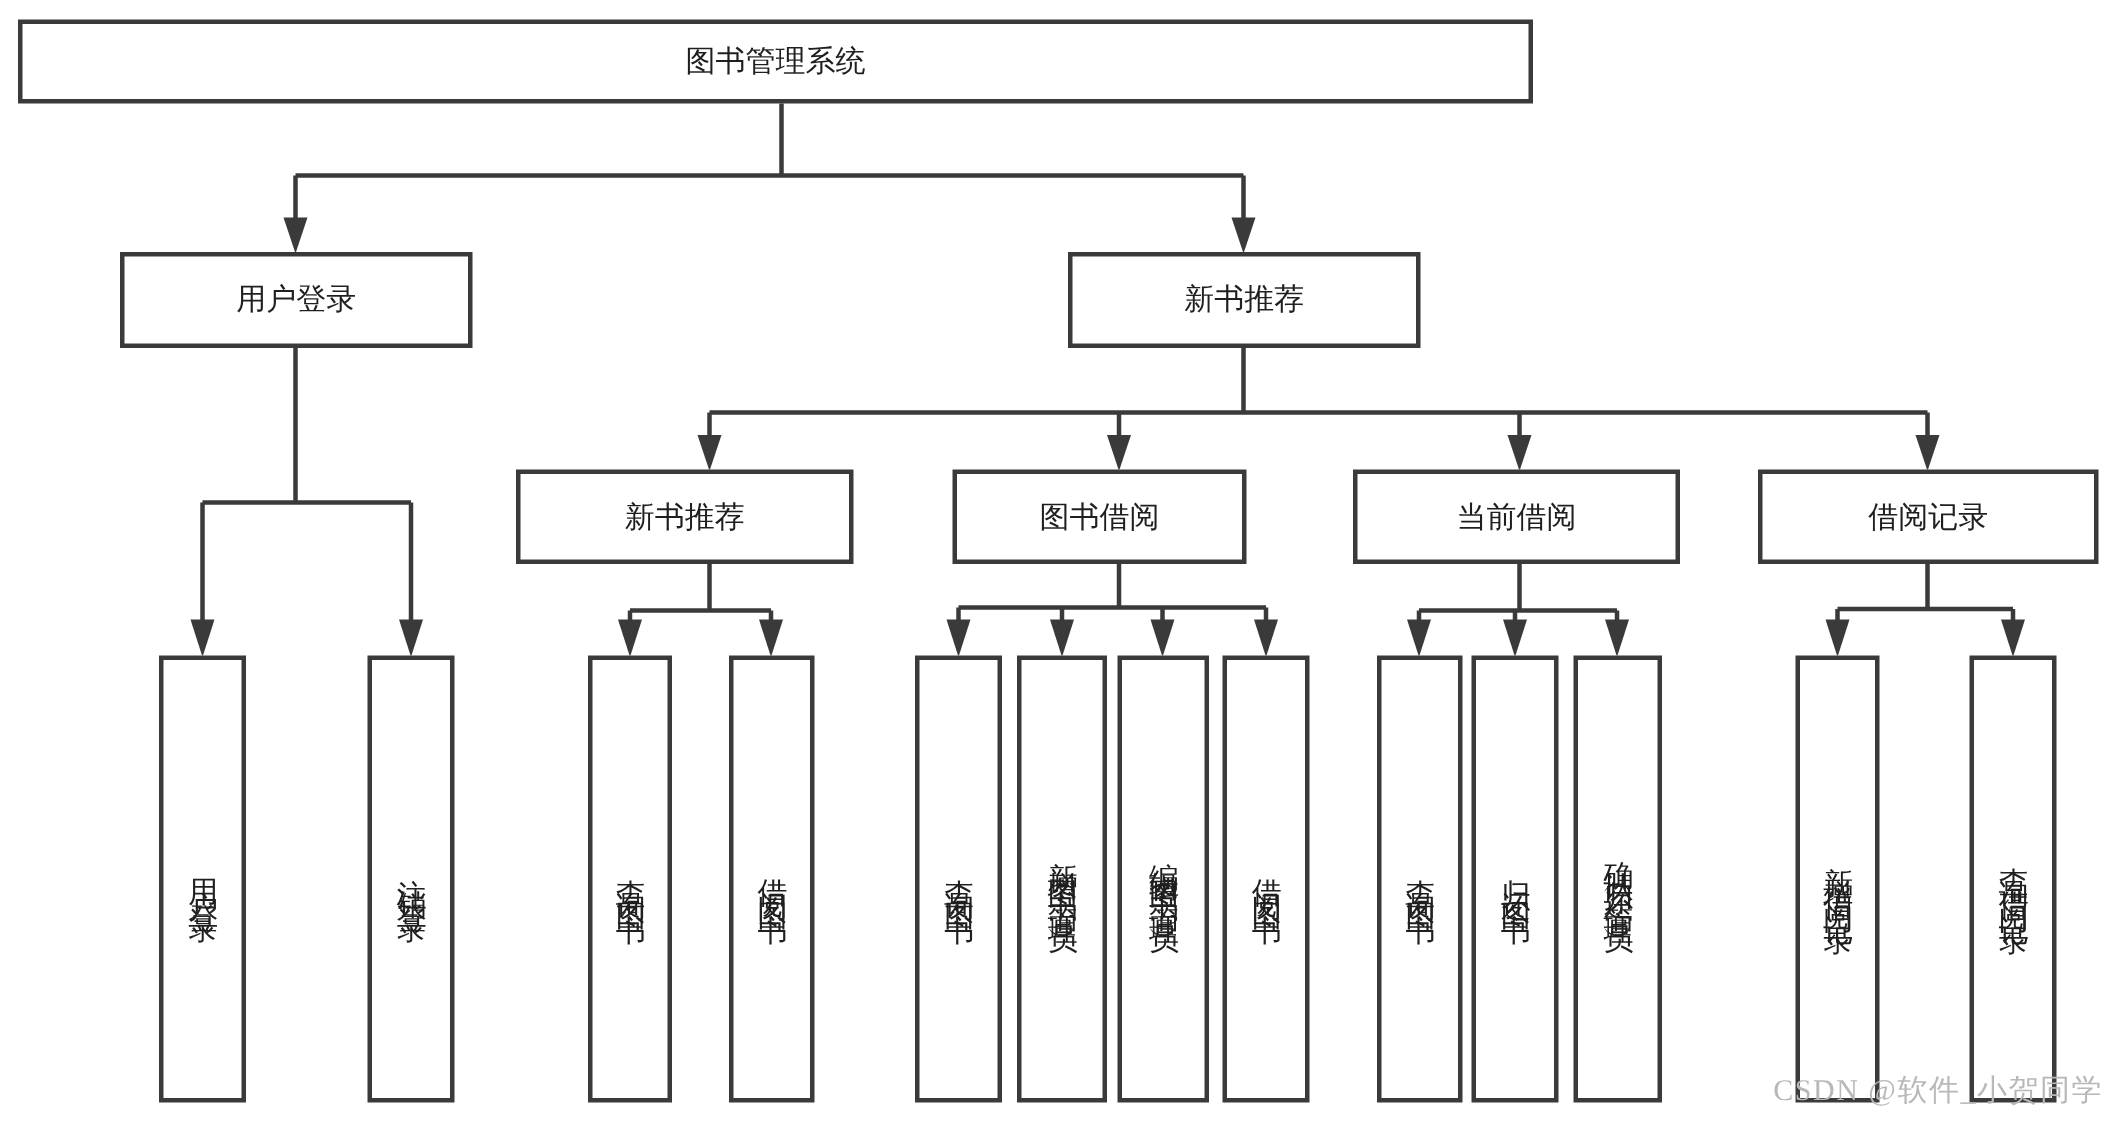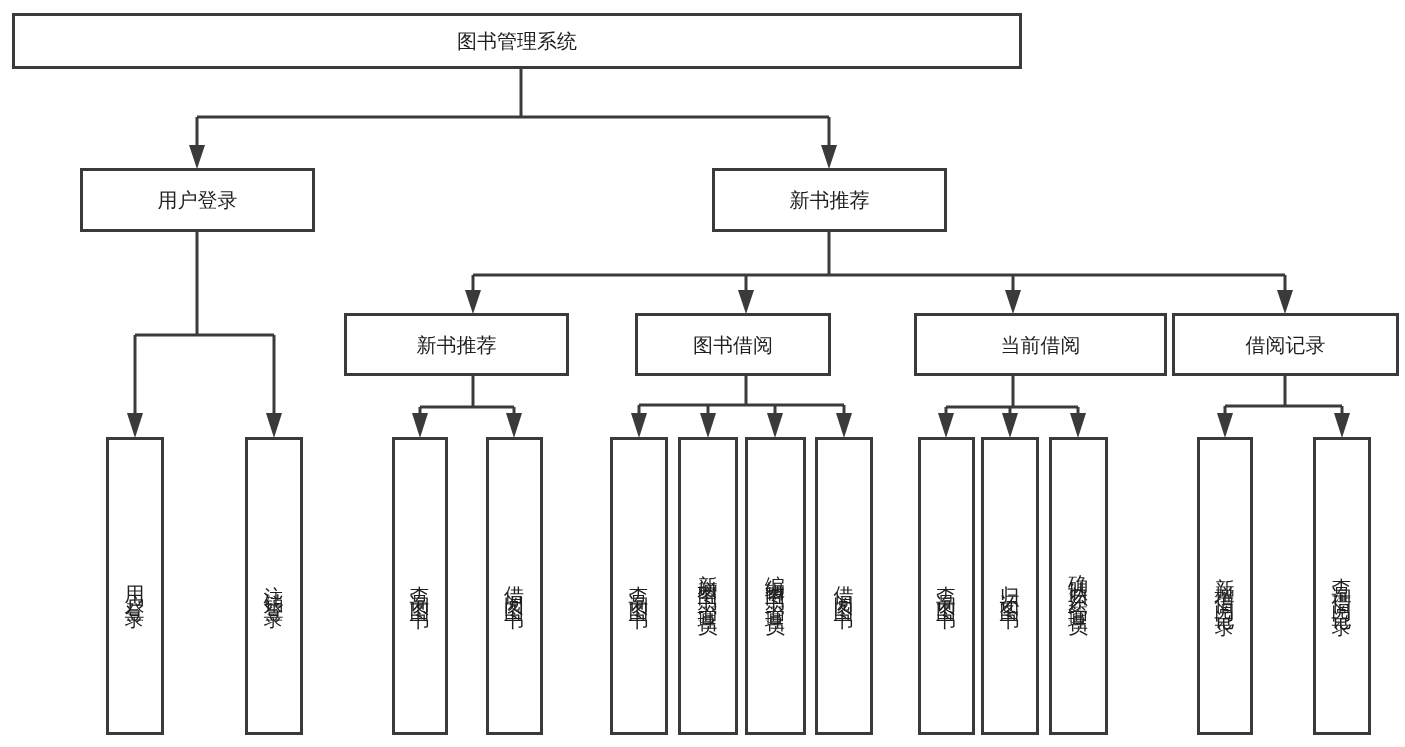--- a/index.html
+++ b/index.html
@@ -99,34 +99,35 @@
       <polygon points="1334,413 1350,413 1342,438"></polygon>
   </svg>
 
   <div class="node" style="left:12px; top:13px; width:1010px; height:56px;">图书管理系统</div>
 
   <div class="node" style="left:80px; top:168px; width:235px; height:64px;">用户登录</div>
   <div class="node" style="left:712px; top:168px; width:235px; height:64px;">新书推荐</div>
 
   <div class="node" style="left:344px; top:313px; width:225px; height:63px;">新书推荐</div>
   <div class="node" style="left:635px; top:313px; width:196px; height:63px;">图书借阅</div>
-  <div class="node" style="left:902px; top:313px; width:253px; height:63px;margin-left:12px;">当前借阅</div>
+  <div class="node" style="left:902px; top:313px; width:218px; height:63px;">当前借阅</div>
   <div class="node" style="left:1172px; top:313px; width:227px; height:63px;">借阅记录</div>
 
   <div class="node vert" style="left:106px; top:437px; width:58px; height:298px;">用户登录</div>
   <div class="node vert" style="left:245px; top:437px; width:58px; height:298px;">注销登录</div>
 
   <div class="node vert" style="left:392px; top:437px; width:56px; height:298px;">查询图书</div>
   <div class="node vert" style="left:486px; top:437px; width:57px; height:298px;">借阅图书</div>
 
   <div class="node vert" style="left:610px; top:437px; width:58px; height:298px;">查询图书</div>
   <div class="node vert" style="left:678px; top:437px; width:60px; height:298px; letter-spacing:6px;">新增图书（管理员）</div>
   <div class="node vert" style="left:745px; top:437px; width:61px; height:298px; letter-spacing:6px;">编辑图书（管理员）</div>
   <div class="node vert" style="left:815px; top:437px; width:58px; height:298px;">借阅图书</div>
 
   <div class="node vert" style="left:918px; top:437px; width:57px; height:298px;">查询图书</div>
   <div class="node vert" style="left:981px; top:437px; width:58px; height:298px;">归还图书</div>
   <div class="node vert" style="left:1049px; top:437px; width:59px; height:298px; letter-spacing:6px;">确认归还（管理员）</div>
 
   <div class="node vert" style="left:1197px; top:437px; width:56px; height:298px;">新增借阅记录</div>
   <div class="node vert" style="left:1313px; top:437px; width:58px; height:298px;">查询借阅记录</div>
 
+  <div class="watermark">CSDN @软件_小贺同学</div>
 </div>
 
 </body></html>

